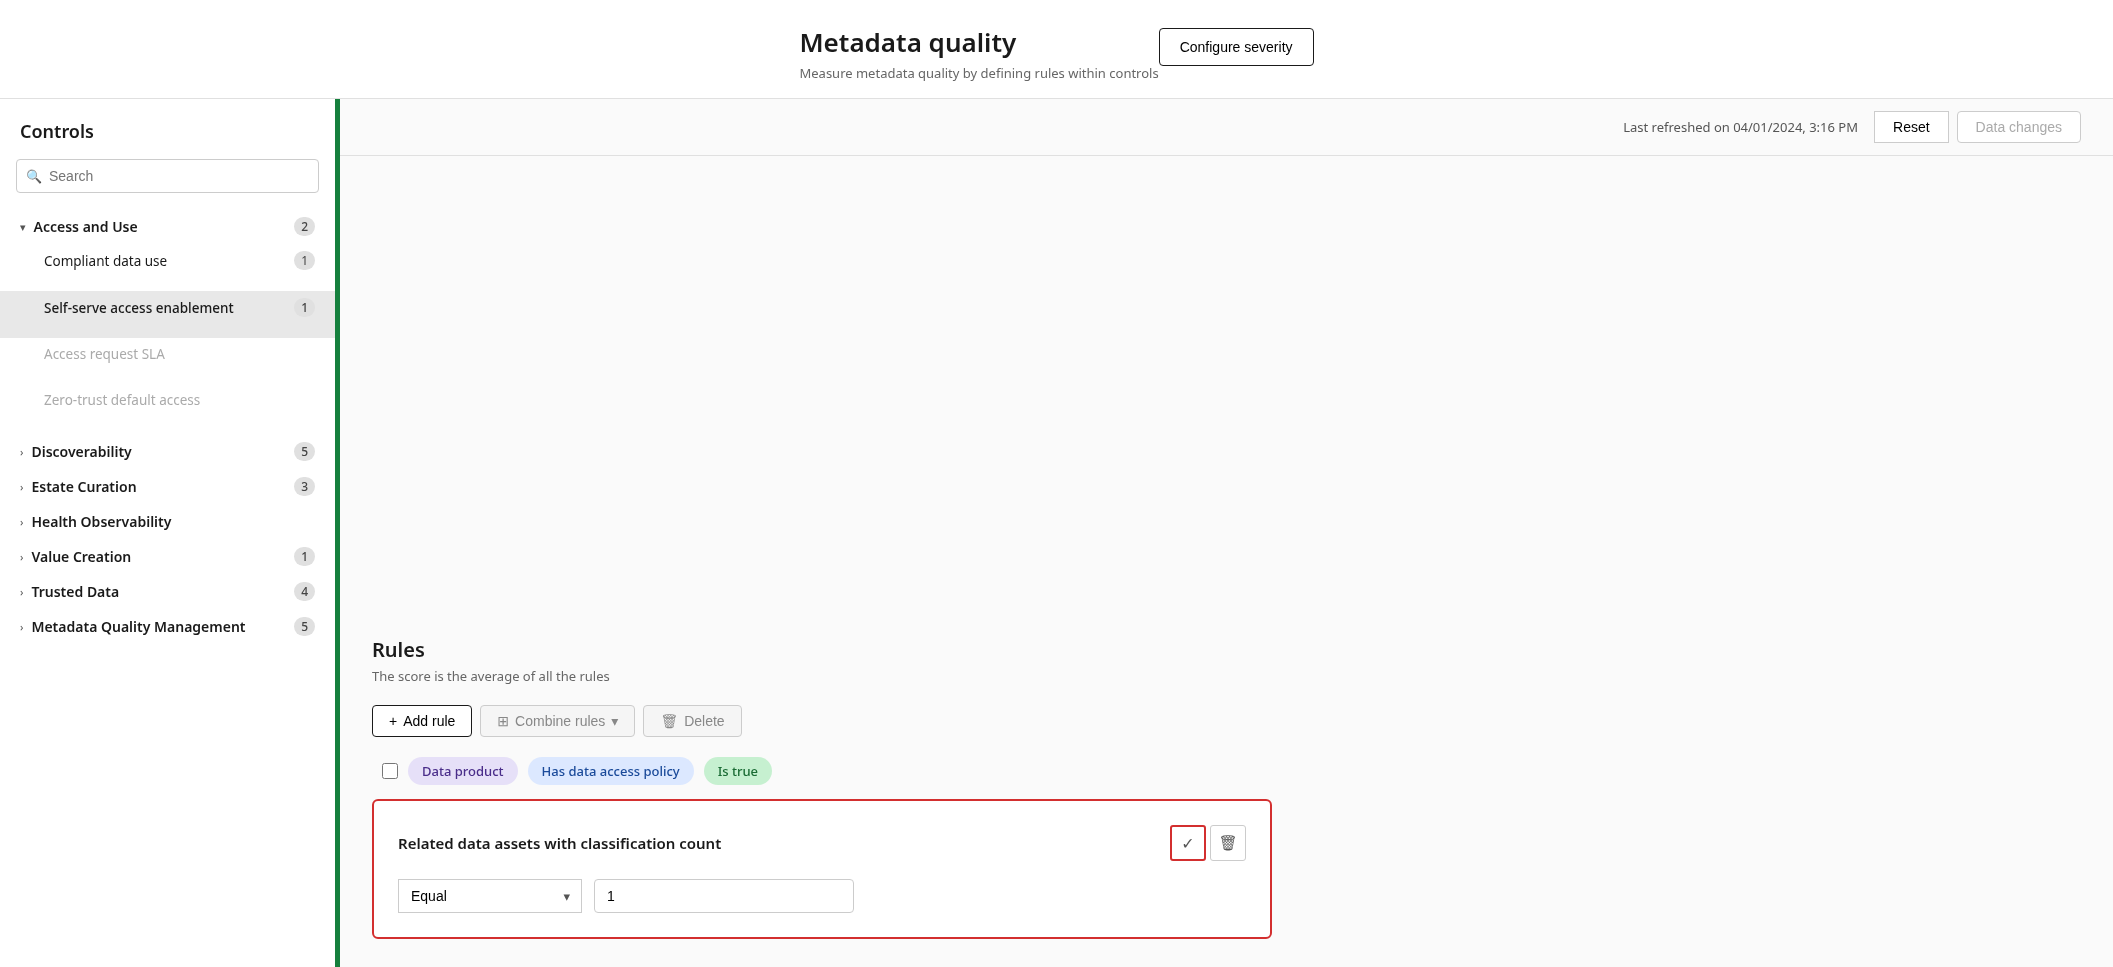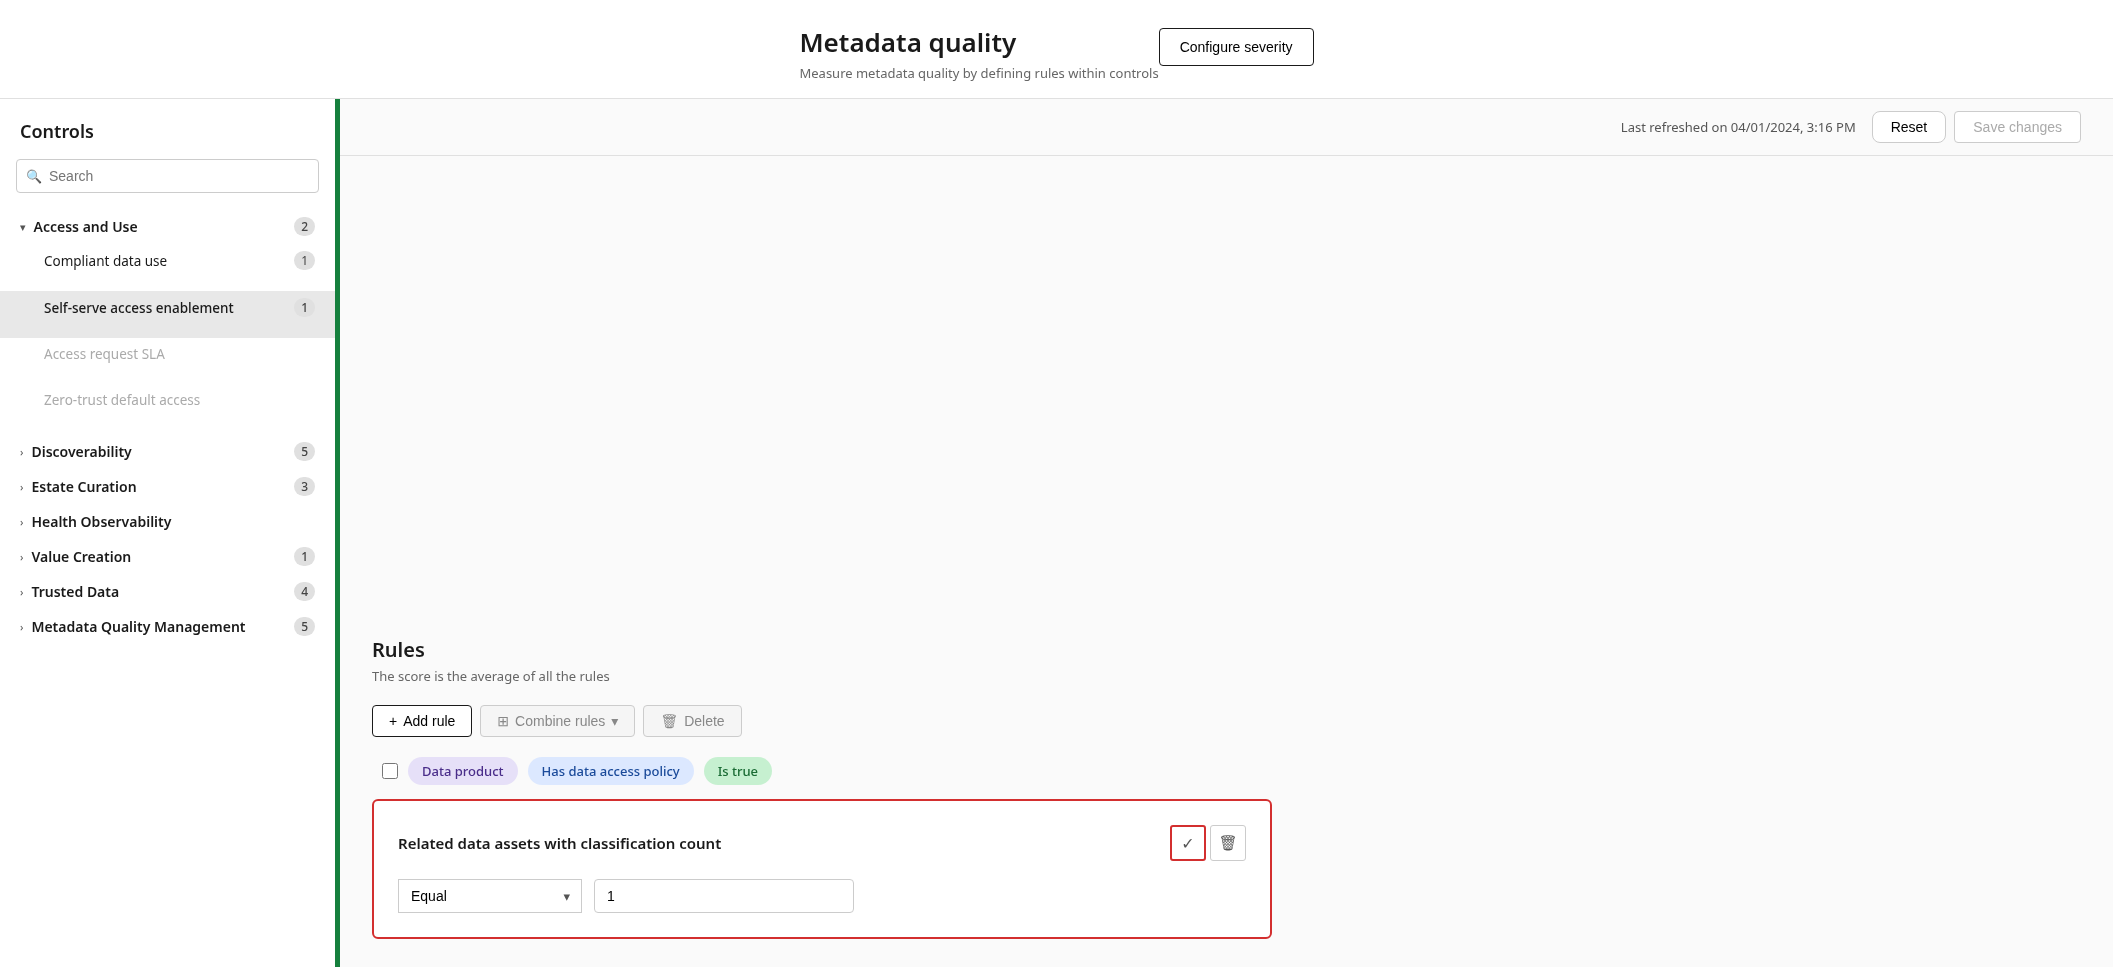--- a/index.html
+++ b/index.html
@@ -179,21 +179,21 @@
       font-size: 13px;
       color: #555;
       margin-right: 8px;
     }
     .reset-btn {
       border: 1px solid #ccc;
       background: #ffffff;
       padding: 7px 18px;
       font-size: 14px;
       cursor: pointer;
-      border-radius: 8px;
+      border-radius: 0;
     }
     .save-changes-btn {
       border: 1px solid #ccc;
       background: #ffffff;
       padding: 7px 18px;
       font-size: 14px;
       cursor: pointer;
       border-radius: 4px;
       color: #aaa;
     }
@@ -471,21 +471,21 @@
         </div>
       </div>
 
     </div>
 
     <div class="main-content">
 
       <div class="content-toolbar">
         <span class="last-refreshed">Last refreshed on 04/01/2024, 3:16 PM</span>
         <button class="reset-btn">Reset</button>
-        <button class="save-changes-btn">Save changes</button>
+        <button class="save-changes-btn">Data changes</button>
       </div>
 
       <div class="rules-section">
         <div class="rules-title">Rules</div>
         <div class="rules-subtitle">The score is the average of all the rules</div>
 
         <div class="rules-actions">
           <button class="add-rule-btn">
             <span>+</span>
             <span>Add rule</span>

